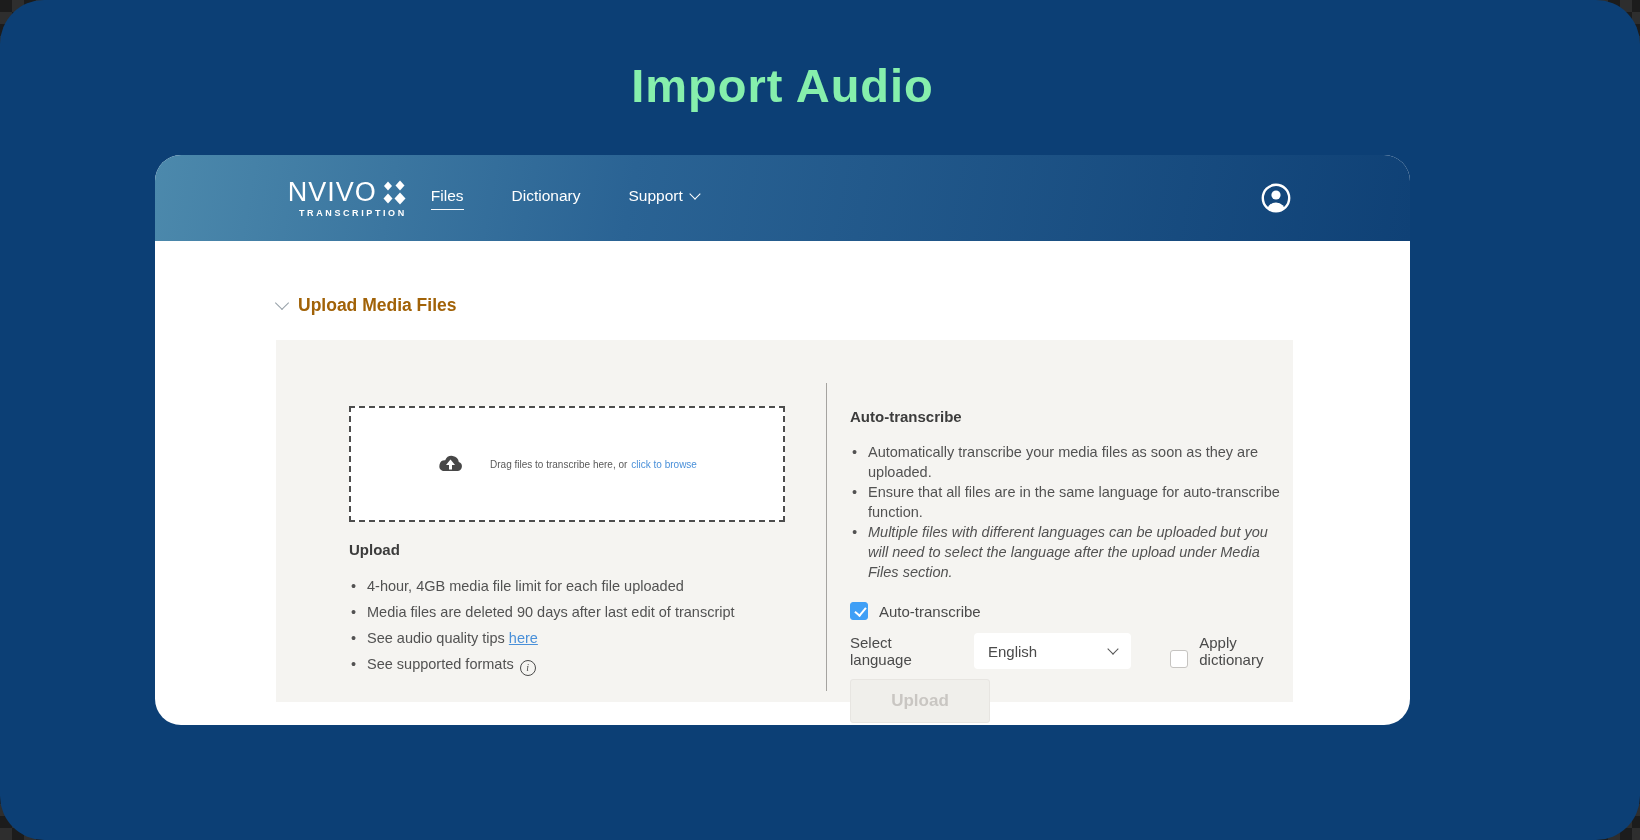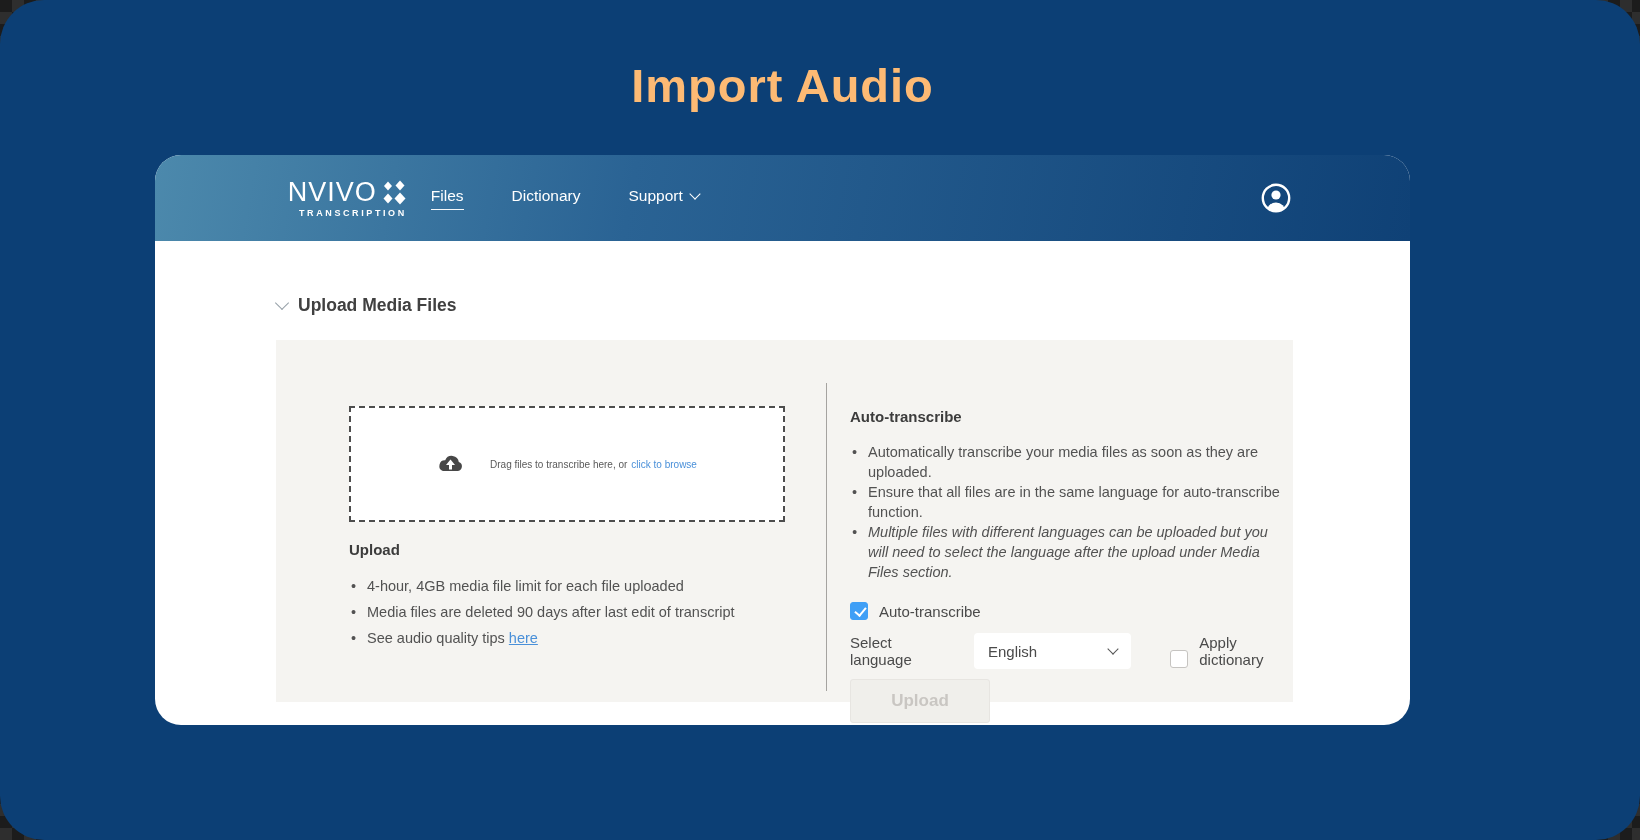--- a/index.html
+++ b/index.html
@@ -3,42 +3,42 @@
 <meta charset="utf-8">
 <style>
   html,body{margin:0;padding:0;width:1640px;height:840px;overflow:hidden;}
   body{
     font-family:"Liberation Sans",sans-serif;
     background:repeating-conic-gradient(#2e2e2e 0% 25%, #1c1c1c 0% 50%) 0 0/24px 24px;
     position:relative;
   }
   .canvas{position:absolute;inset:0;background:#0c3f75;border-radius:44px;overflow:hidden;}
   .page-title{position:absolute;left:155px;width:1255px;top:58px;text-align:center;
-    color:#fdba74;font-size:47px;font-weight:bold;letter-spacing:1px;}
+    color:#86efac;font-size:47px;font-weight:bold;letter-spacing:1px;}
   .card{position:absolute;left:155px;top:155px;width:1255px;height:570px;background:#ffffff;
     border-radius:26px;overflow:hidden;}
   
   .nav{height:86px;background:linear-gradient(100deg,#4c89ac 0%,#2a6394 38%,#0f4176 100%);
     display:flex;align-items:center;padding:0 118px 0 120px;box-sizing:border-box;}
   .brand{display:flex;flex-direction:column;align-items:flex-end;color:#fff;}
   .brand-row{display:flex;align-items:center;gap:4px;}
   .brand-name{font-size:27px;font-weight:400;letter-spacing:1px;line-height:27px;}
   .brand-sub{font-size:9px;letter-spacing:2.6px;margin-top:2px;font-weight:bold;margin-left:24px;}
   .nav-links{display:flex;gap:48px;margin-left:24px;align-items:center;}
   .nav-link{color:#fff;font-size:15.5px;text-decoration:none;padding-bottom:4px;
     border-bottom:1.5px solid transparent;display:flex;align-items:center;gap:8px;cursor:pointer;}
   .nav-link.active{border-bottom-color:rgba(255,255,255,.95);}
   .chev{width:7px;height:7px;border-right:1.6px solid #fff;border-bottom:1.6px solid #fff;
     transform:rotate(45deg);display:inline-block;margin-top:-4px;}
   .avatar{margin-left:auto;width:32px;height:32px;cursor:pointer;}
   
   .section-head{position:absolute;left:122px;top:140px;display:flex;align-items:center;gap:11px;}
   .sec-chev{width:9px;height:9px;border-right:1.6px solid #96a0a8;border-bottom:1.6px solid #96a0a8;
     transform:rotate(45deg);margin-top:-6px;cursor:pointer;}
-  .section-title{font-size:17.5px;font-weight:bold;color:#404040;}
+  .section-title{font-size:17.5px;font-weight:bold;color:#a16207;}
   
   .panel{position:absolute;left:121px;top:185px;width:1017px;height:362px;background:#f5f4f1;}
   .divider{position:absolute;left:550px;top:43px;height:308px;width:1px;background:#a5a3a0;}
   
   .dropzone{position:absolute;left:73px;top:66px;width:432px;height:112px;background:#fff;
     border:2px dashed #4d4d4d;display:flex;align-items:center;justify-content:center;gap:26px;cursor:pointer;}
   .dz-text{font-size:10px;color:#5a5a5a;}
   .dz-link{color:#4a90d9;text-decoration:none;margin-left:4px;cursor:pointer;}
   .upload-block{position:absolute;left:73px;top:201px;width:440px;}
   .blk-head{font-size:15px;font-weight:bold;color:#3c3c3c;margin:0;}
@@ -148,20 +148,23 @@
         <ul class="blist left">
           <li>
             <span>4-hour, 4GB media file limit for each file uploaded</span>
           </li>
           <li>
             <span>Media files are deleted 90 days after last edit of transcript</span>
           </li>
           <li>
             <span>See audio quality tips</span><a class="bullet-link">here</a>
           </li>
+          <li>
+            <span>See supported formats</span><span class="info-i">i</span>
+          </li>
         </ul>
       </div>
 
       <div class="right-col">
         <p class="blk-head">Auto-transcribe</p>
         <ul class="blist right">
           <li>
             <span>Automatically transcribe your media files as soon as they are uploaded.</span>
           </li>
           <li>

